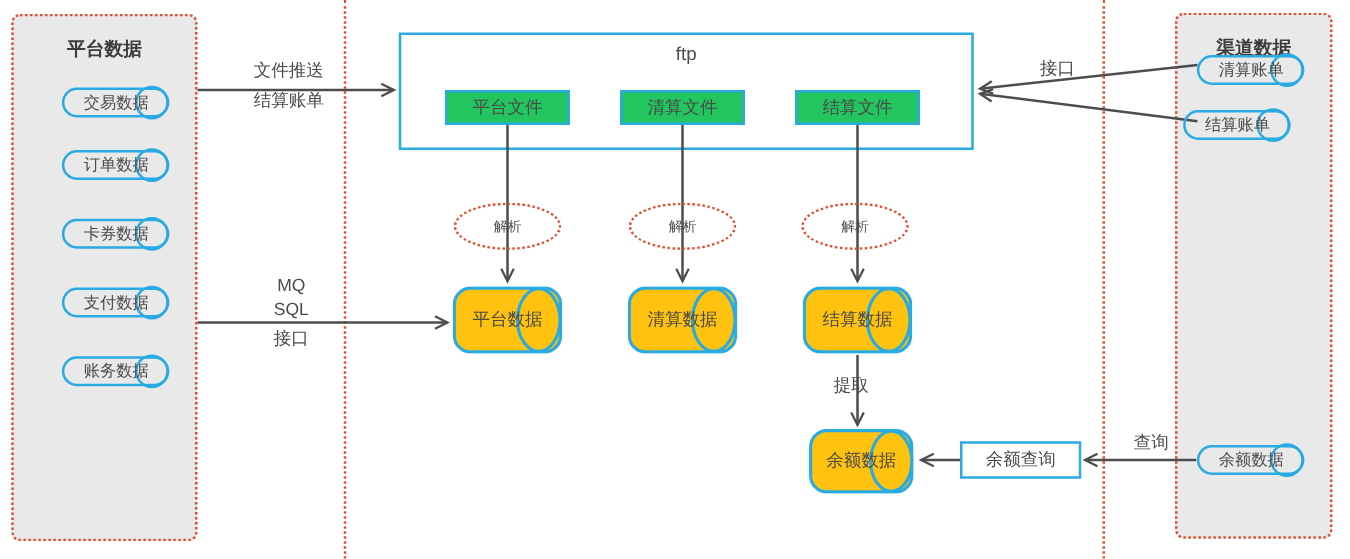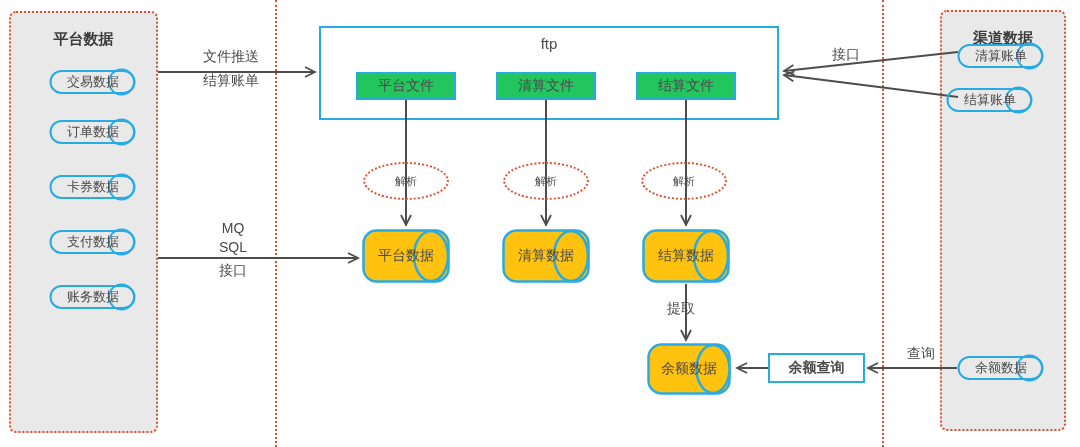--- a/index.html
+++ b/index.html
@@ -30,21 +30,21 @@
     position:absolute;left:319px;top:26px;width:460px;height:94px;
     border:2px solid #29abe2;background:#ffffff;box-sizing:border-box;z-index:2;
   }
   .ftp-title{position:absolute;width:100%;text-align:center;top:7px;font-size:15px;color:#4d4d4d;}
   .file-box{
     width:100px;height:28px;border:2px solid #29abe2;background:#22c55e;
     font-size:14px;color:#4a4a4a;z-index:4;
   }
   .query-box{
     left:768px;top:353px;width:97px;height:30px;border:2px solid #29abe2;background:#fff;
-    font-size:14px;color:#4a4a4a;font-weight:bold;
+    font-size:14px;color:#4a4a4a;
   }
   .parse{
     width:86px;height:38px;border:2px dotted #e1502e;border-radius:50%;
     font-size:11px;color:#4d4d4d;background:transparent;
   }
   .edge-label{
     position:absolute;transform:translate(-50%,-50%);font-size:14px;color:#4a4a4a;
     white-space:nowrap;z-index:5;
   }
 </style>

